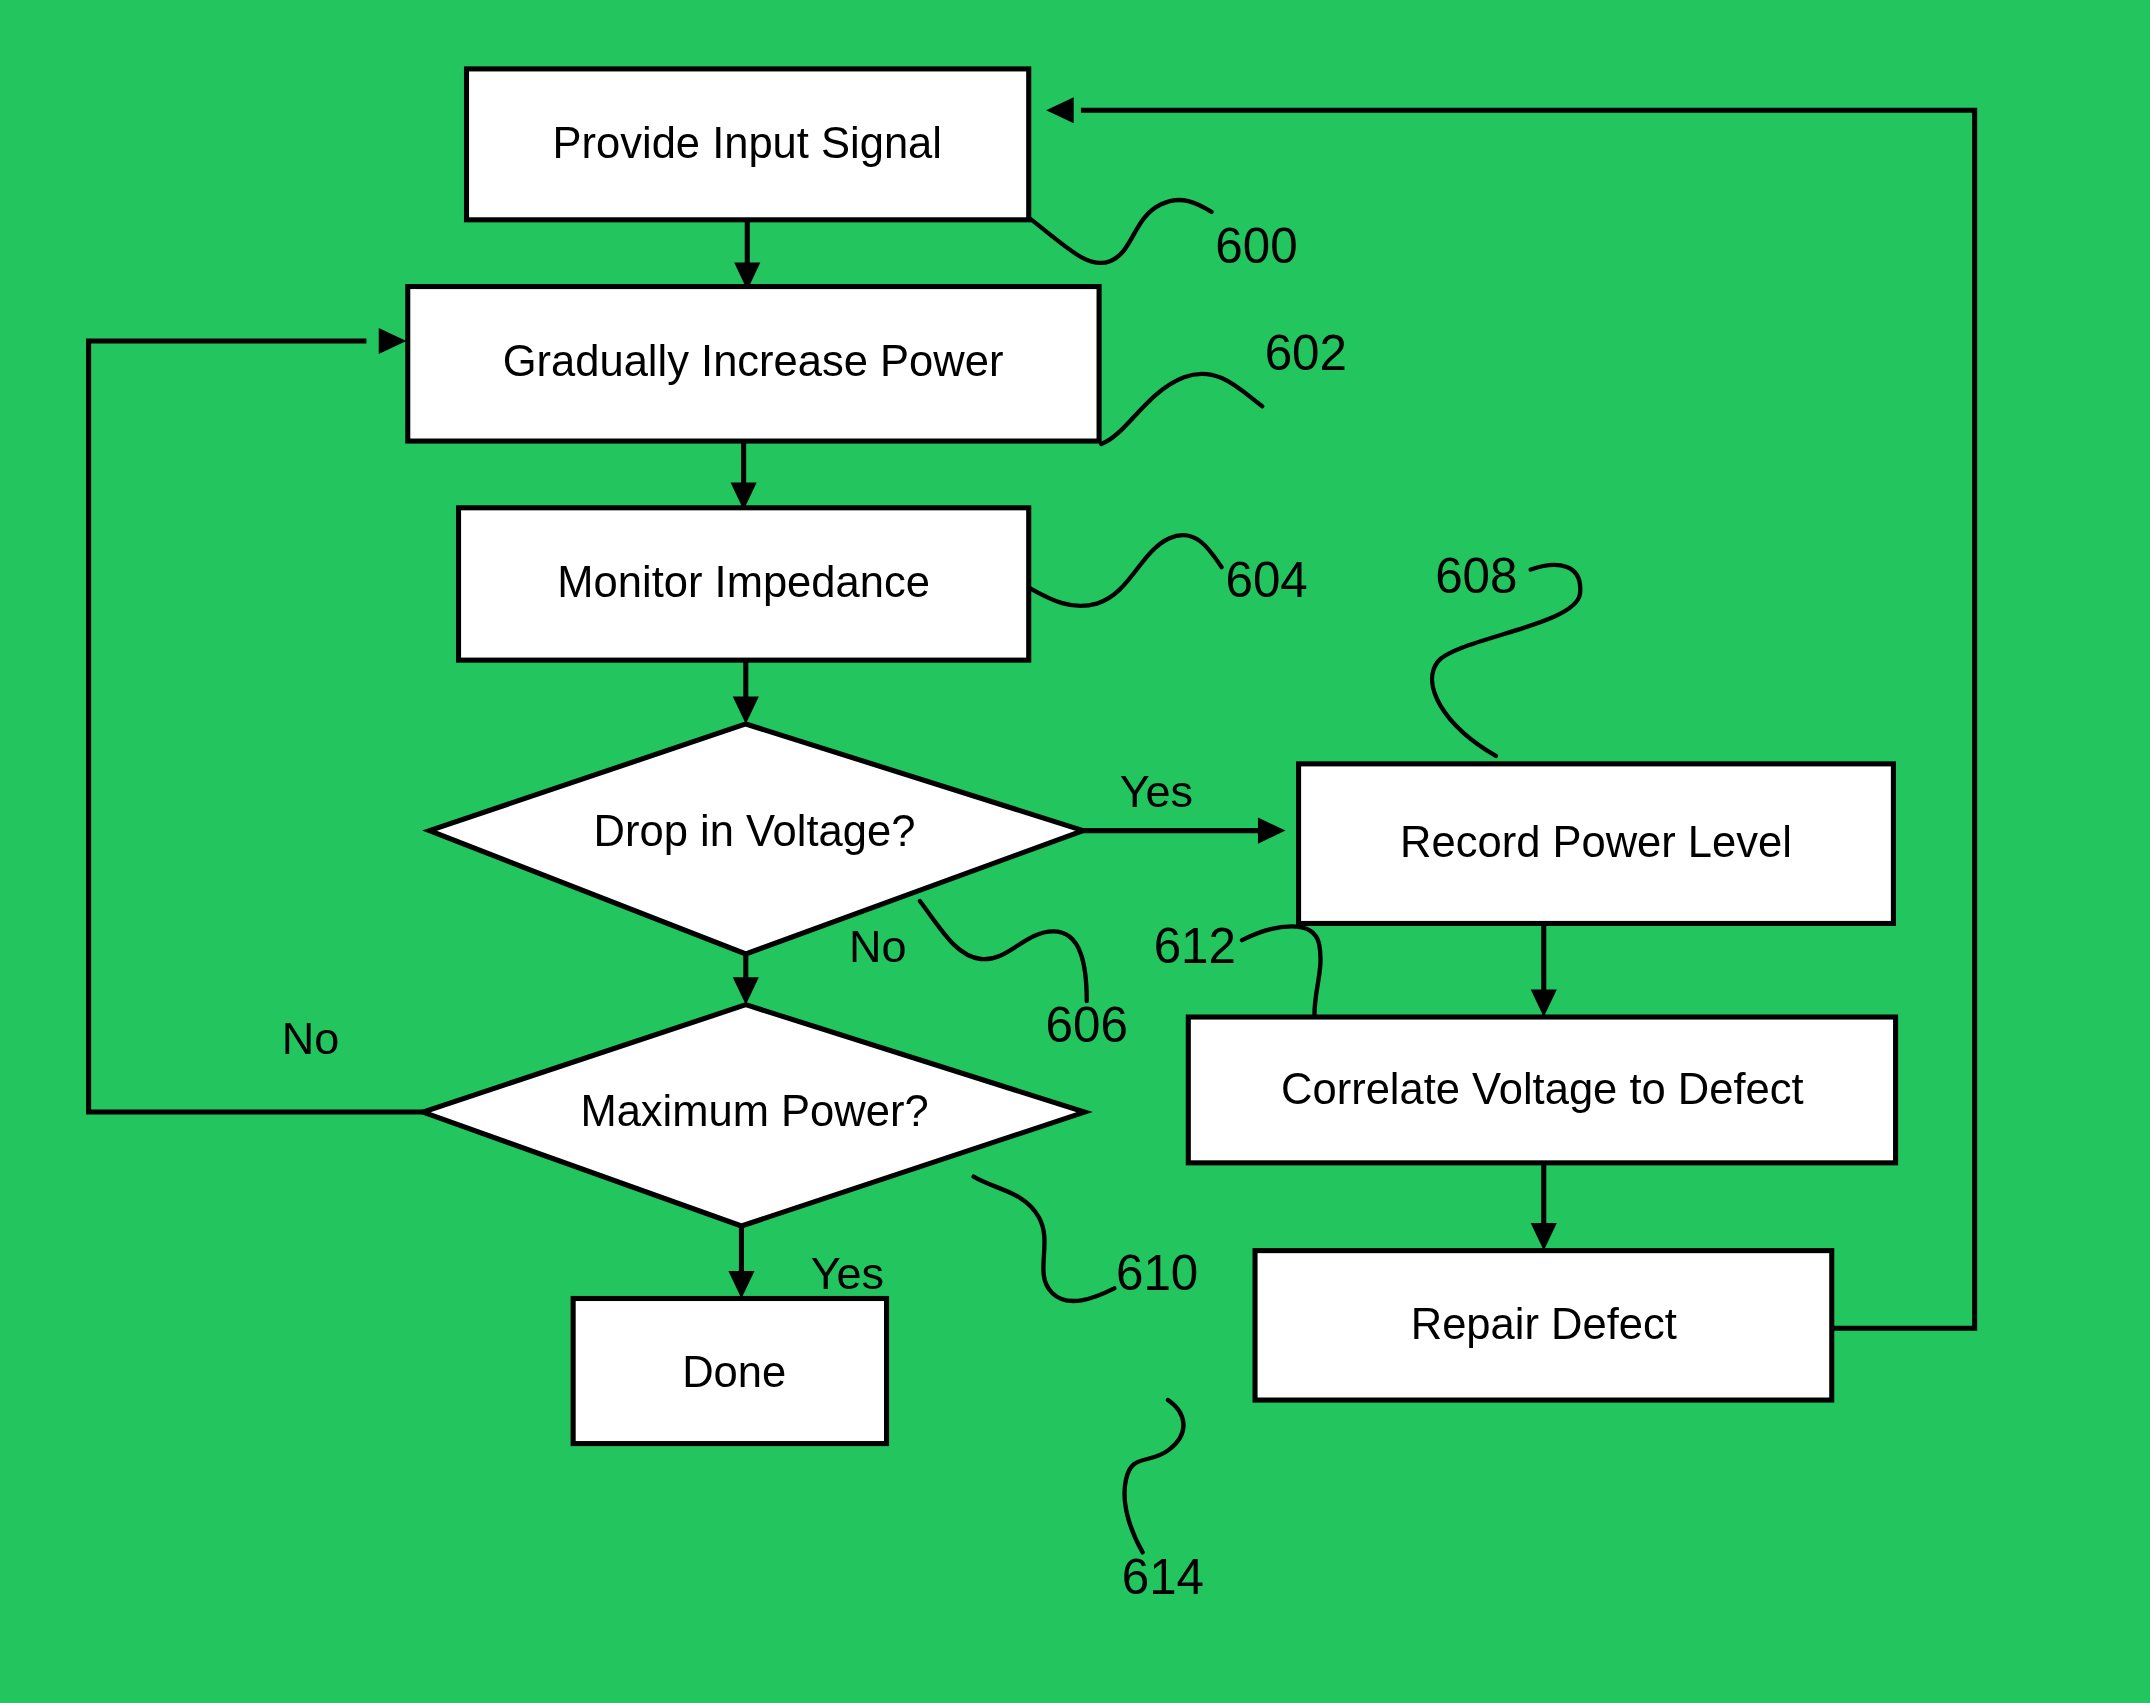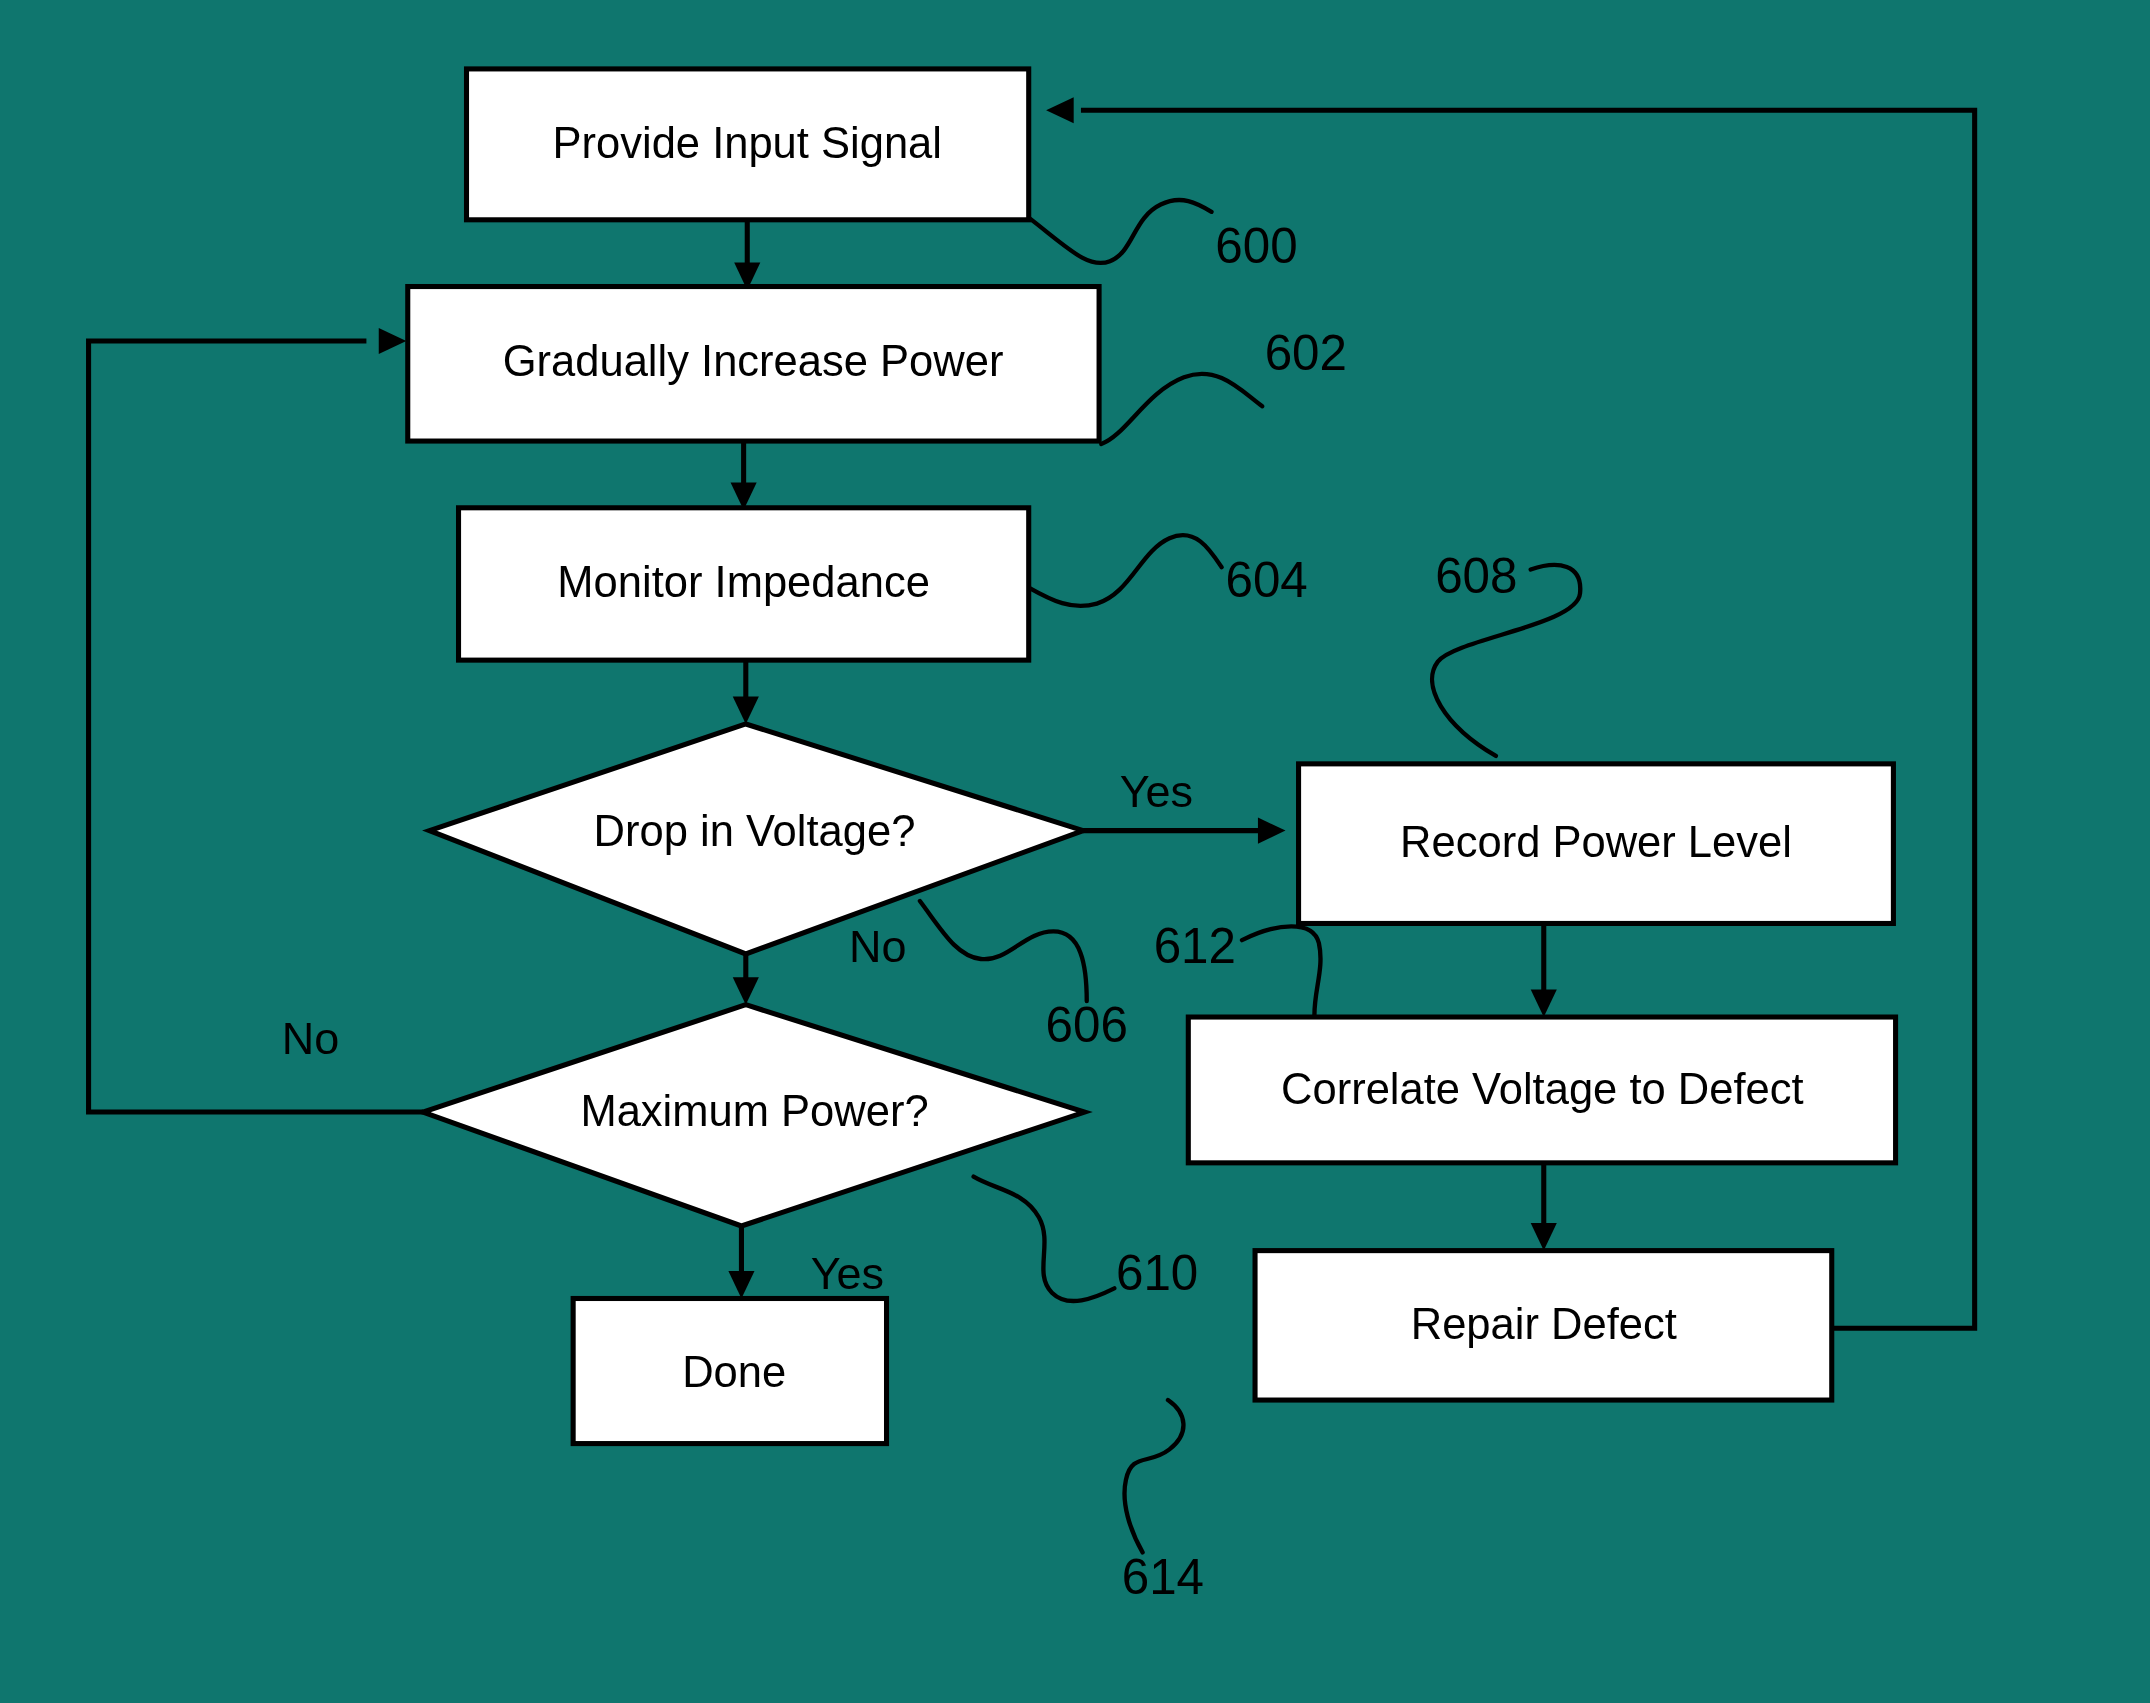--- a/index.html
+++ b/index.html
@@ -7,21 +7,21 @@
     padding: 0;
     background: #ffffff;
   }
   body {
     font-family: "Liberation Sans", sans-serif;
   }
   #figure-root {
     position: relative;
     width: 2151px;
     height: 1704px;
-    background: #0f766e;
+    background: #22c55e;
     overflow: hidden;
   }
   svg#flow {
     display: block;
     width: 2151px;
     height: 1704px;
   }
   .node-shape {
     fill: #ffffff;
     stroke: #000000;

